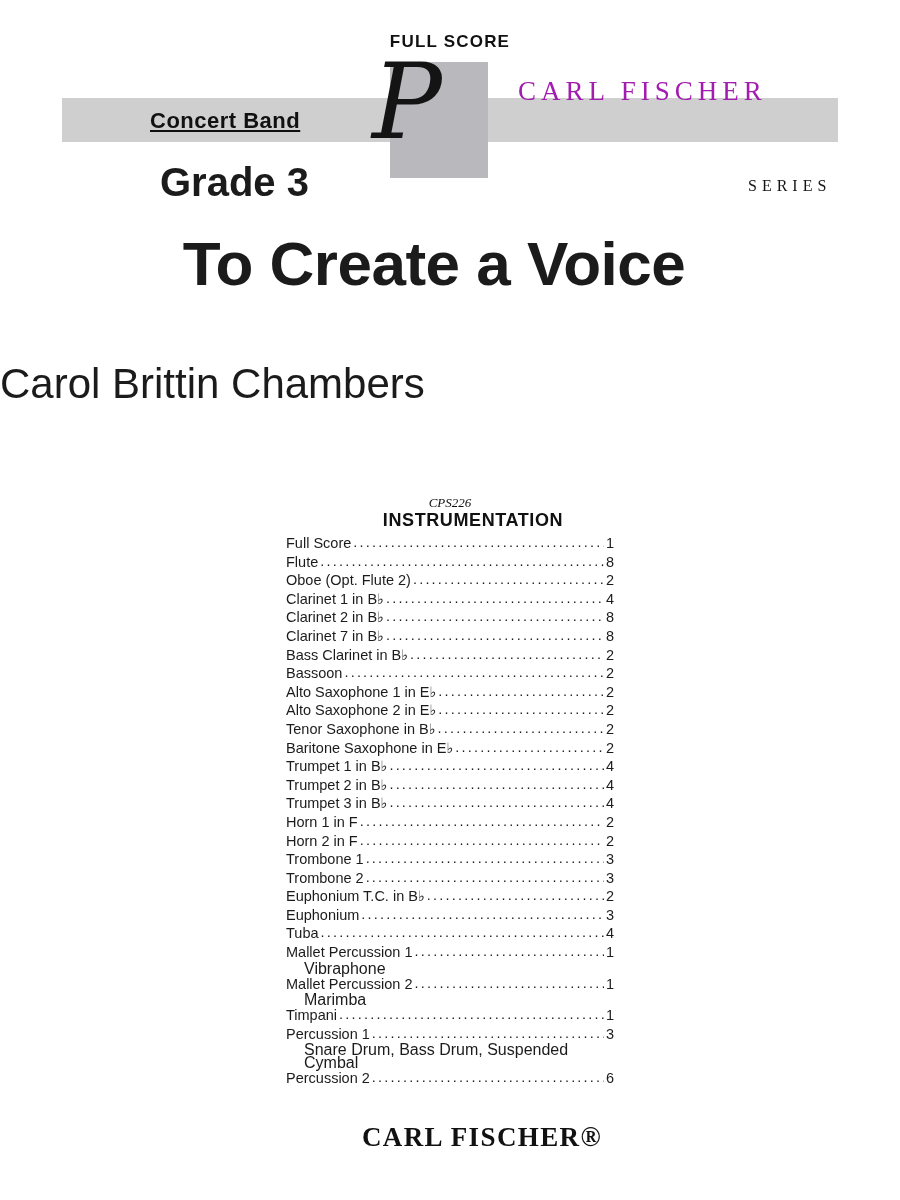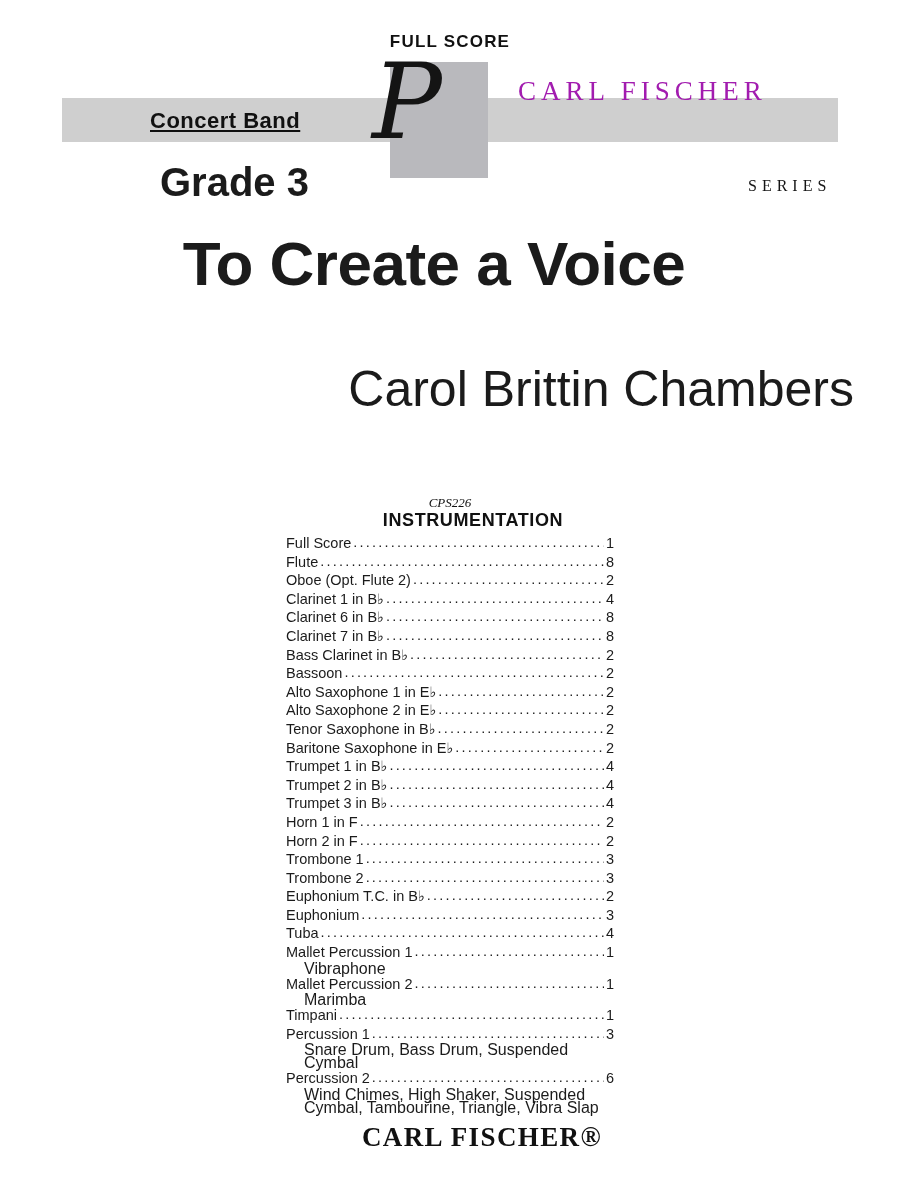--- a/index.html
+++ b/index.html
@@ -124,24 +124,24 @@
     font-weight: bold;
     letter-spacing: -0.5px;
     color: #1b1b1b;
     margin-left: 44px;
   }
   .composer {
     position: absolute;
     top: 360px;
     left: 0;
     width: 900px;
-    text-align: right;
+    text-align: left;
     padding-right: 46px;
     box-sizing: border-box;
-    font-size: 50px;
+    font-size: 42px;
     color: #1b1b1b;
   }
 
   
   .cps {
     position: absolute;
     top: 495px;
     left: 0;
     width: 900px;
     text-align: center;
@@ -250,21 +250,21 @@
       <span class="instr-name">Oboe (Opt. Flute 2)</span>
       <span class="dots">................................................................................</span>
       <span class="qty">2</span>
     </div>
     <div class="instr-row">
       <span class="instr-name">Clarinet 1 in B♭</span>
       <span class="dots">................................................................................</span>
       <span class="qty">4</span>
     </div>
     <div class="instr-row">
-      <span class="instr-name">Clarinet 6 in B♭</span>
+      <span class="instr-name">Clarinet 2 in B♭</span>
       <span class="dots">................................................................................</span>
       <span class="qty">8</span>
     </div>
     <div class="instr-row">
       <span class="instr-name">Clarinet 7 in B♭</span>
       <span class="dots">................................................................................</span>
       <span class="qty">8</span>
     </div>
     <div class="instr-row">
       <span class="instr-name">Bass Clarinet in B♭</span>
@@ -367,16 +367,15 @@
       <span class="instr-name">Percussion 1</span>
       <span class="dots">................................................................................</span>
       <span class="qty">3</span>
     </div>
     <div class="sub">Snare Drum, Bass Drum, Suspended Cymbal</div>
     <div class="instr-row">
       <span class="instr-name">Percussion 2</span>
       <span class="dots">................................................................................</span>
       <span class="qty">6</span>
     </div>
-    <div class="sub">Wind Chimes, High Shaker, Suspended Cymbal, Tambourine, Triangle, Vibra Slap</div>
   </div>
 
 <div class="footer">CARL FISCHER®</div>
 
 </body></html>

